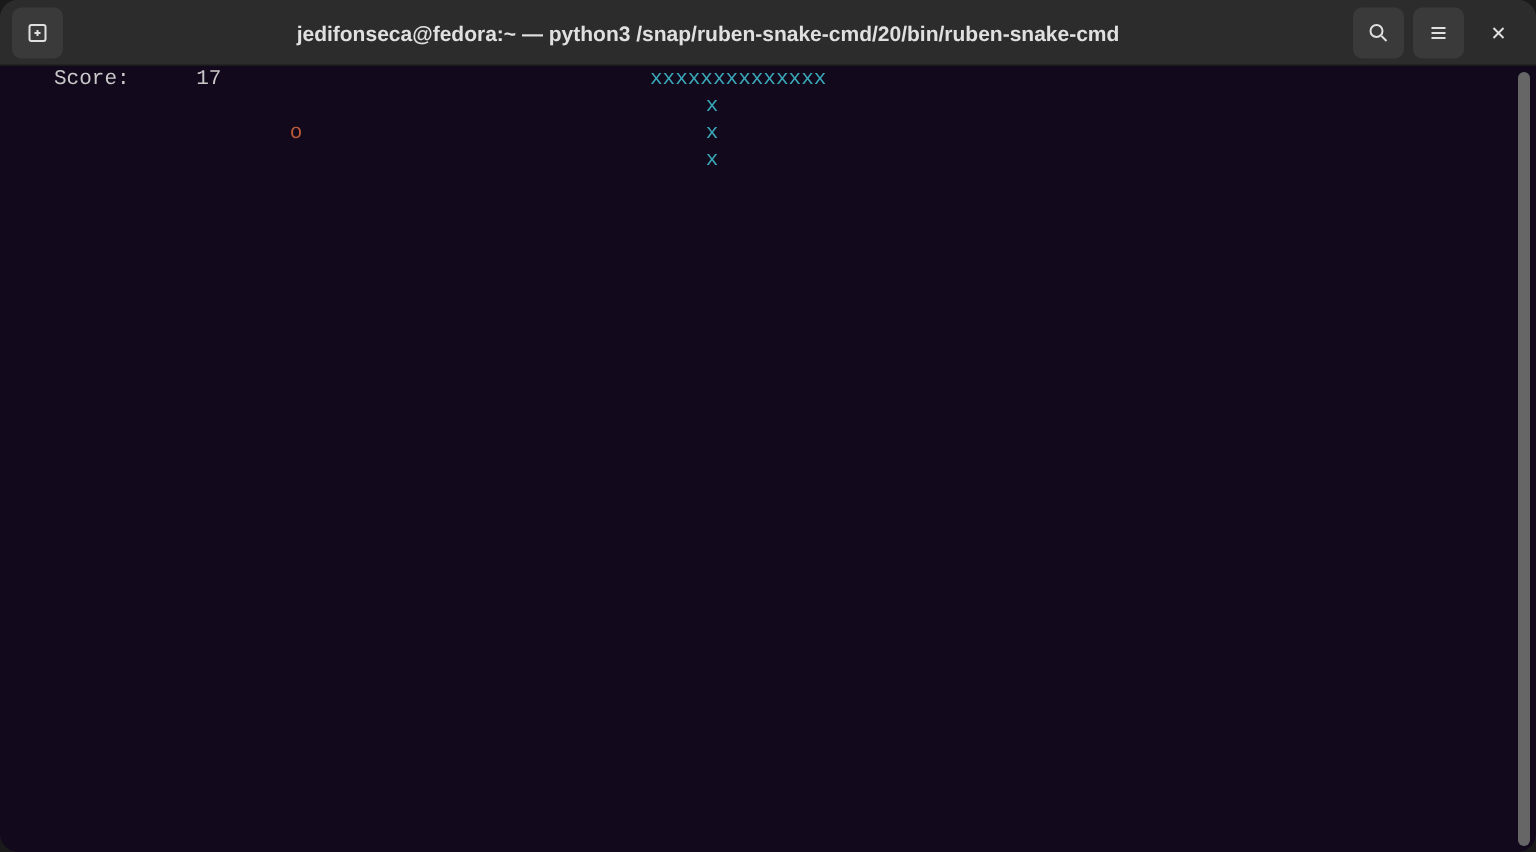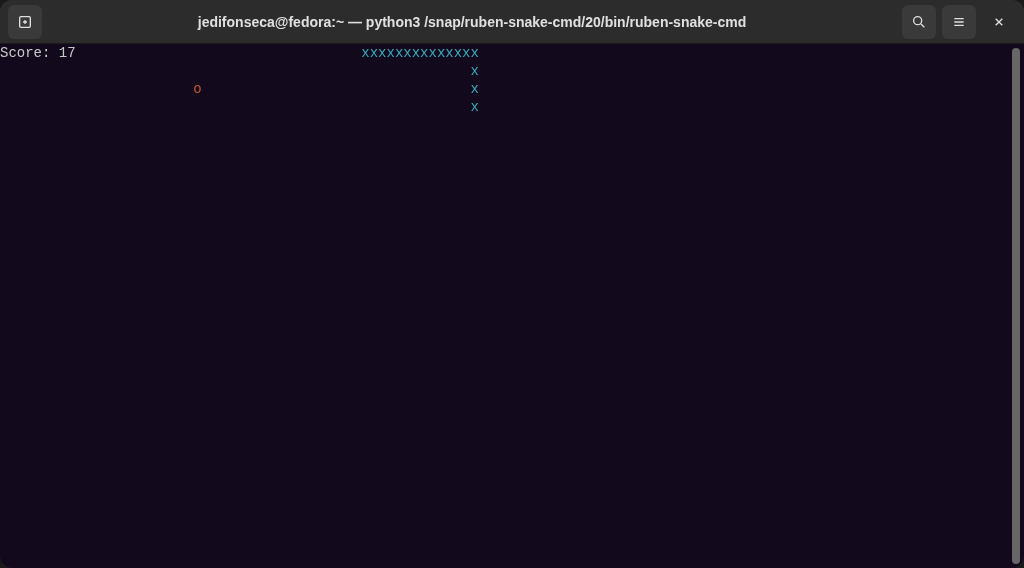--- a/index.html
+++ b/index.html
@@ -89,20 +89,21 @@
       position: absolute;
       top: 4px;
       right: 4px;
       width: 8px;
       height: calc(100% - 8px);
       background: #666;
       border-radius: 4px;
     }
     .score-text {
       color: #c8c8c8;
+      padding-left: 36px;
     }
     .snake-body {
       color: #3aa8b8;
       text-align: right;
     }
     .food {
       color: #b85a3a;
     }
     .row {
       height: 18px;

